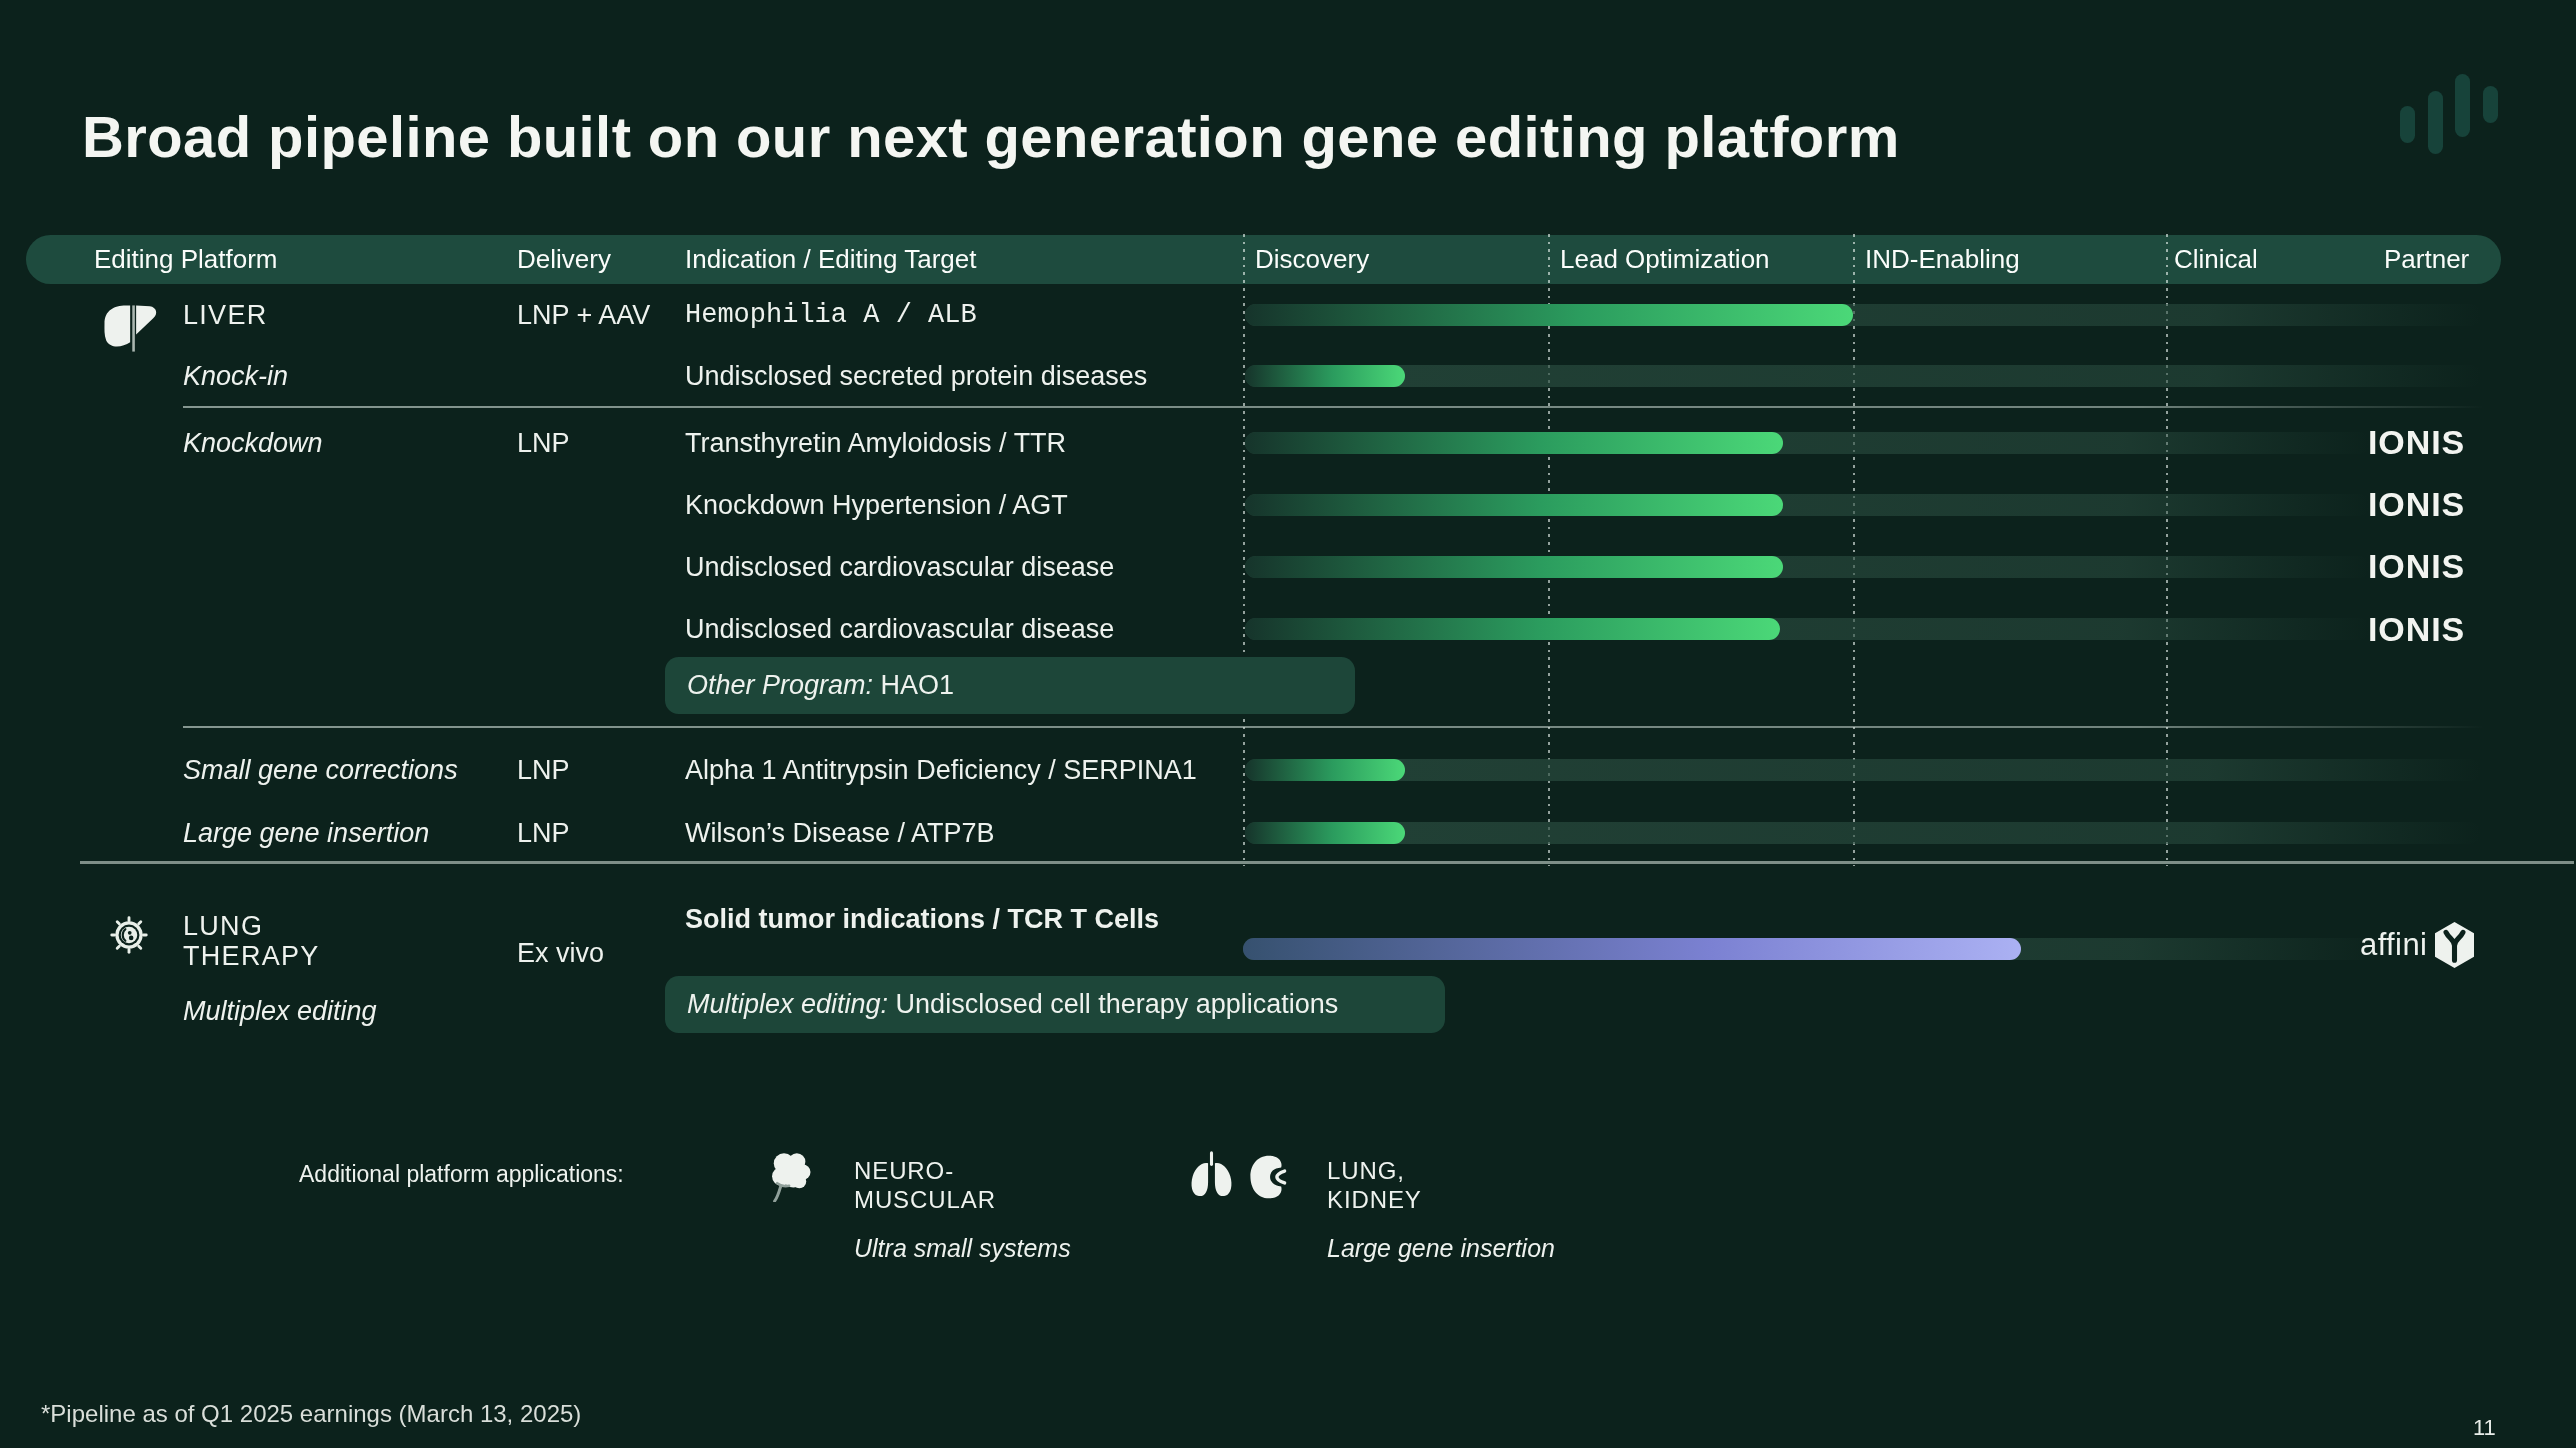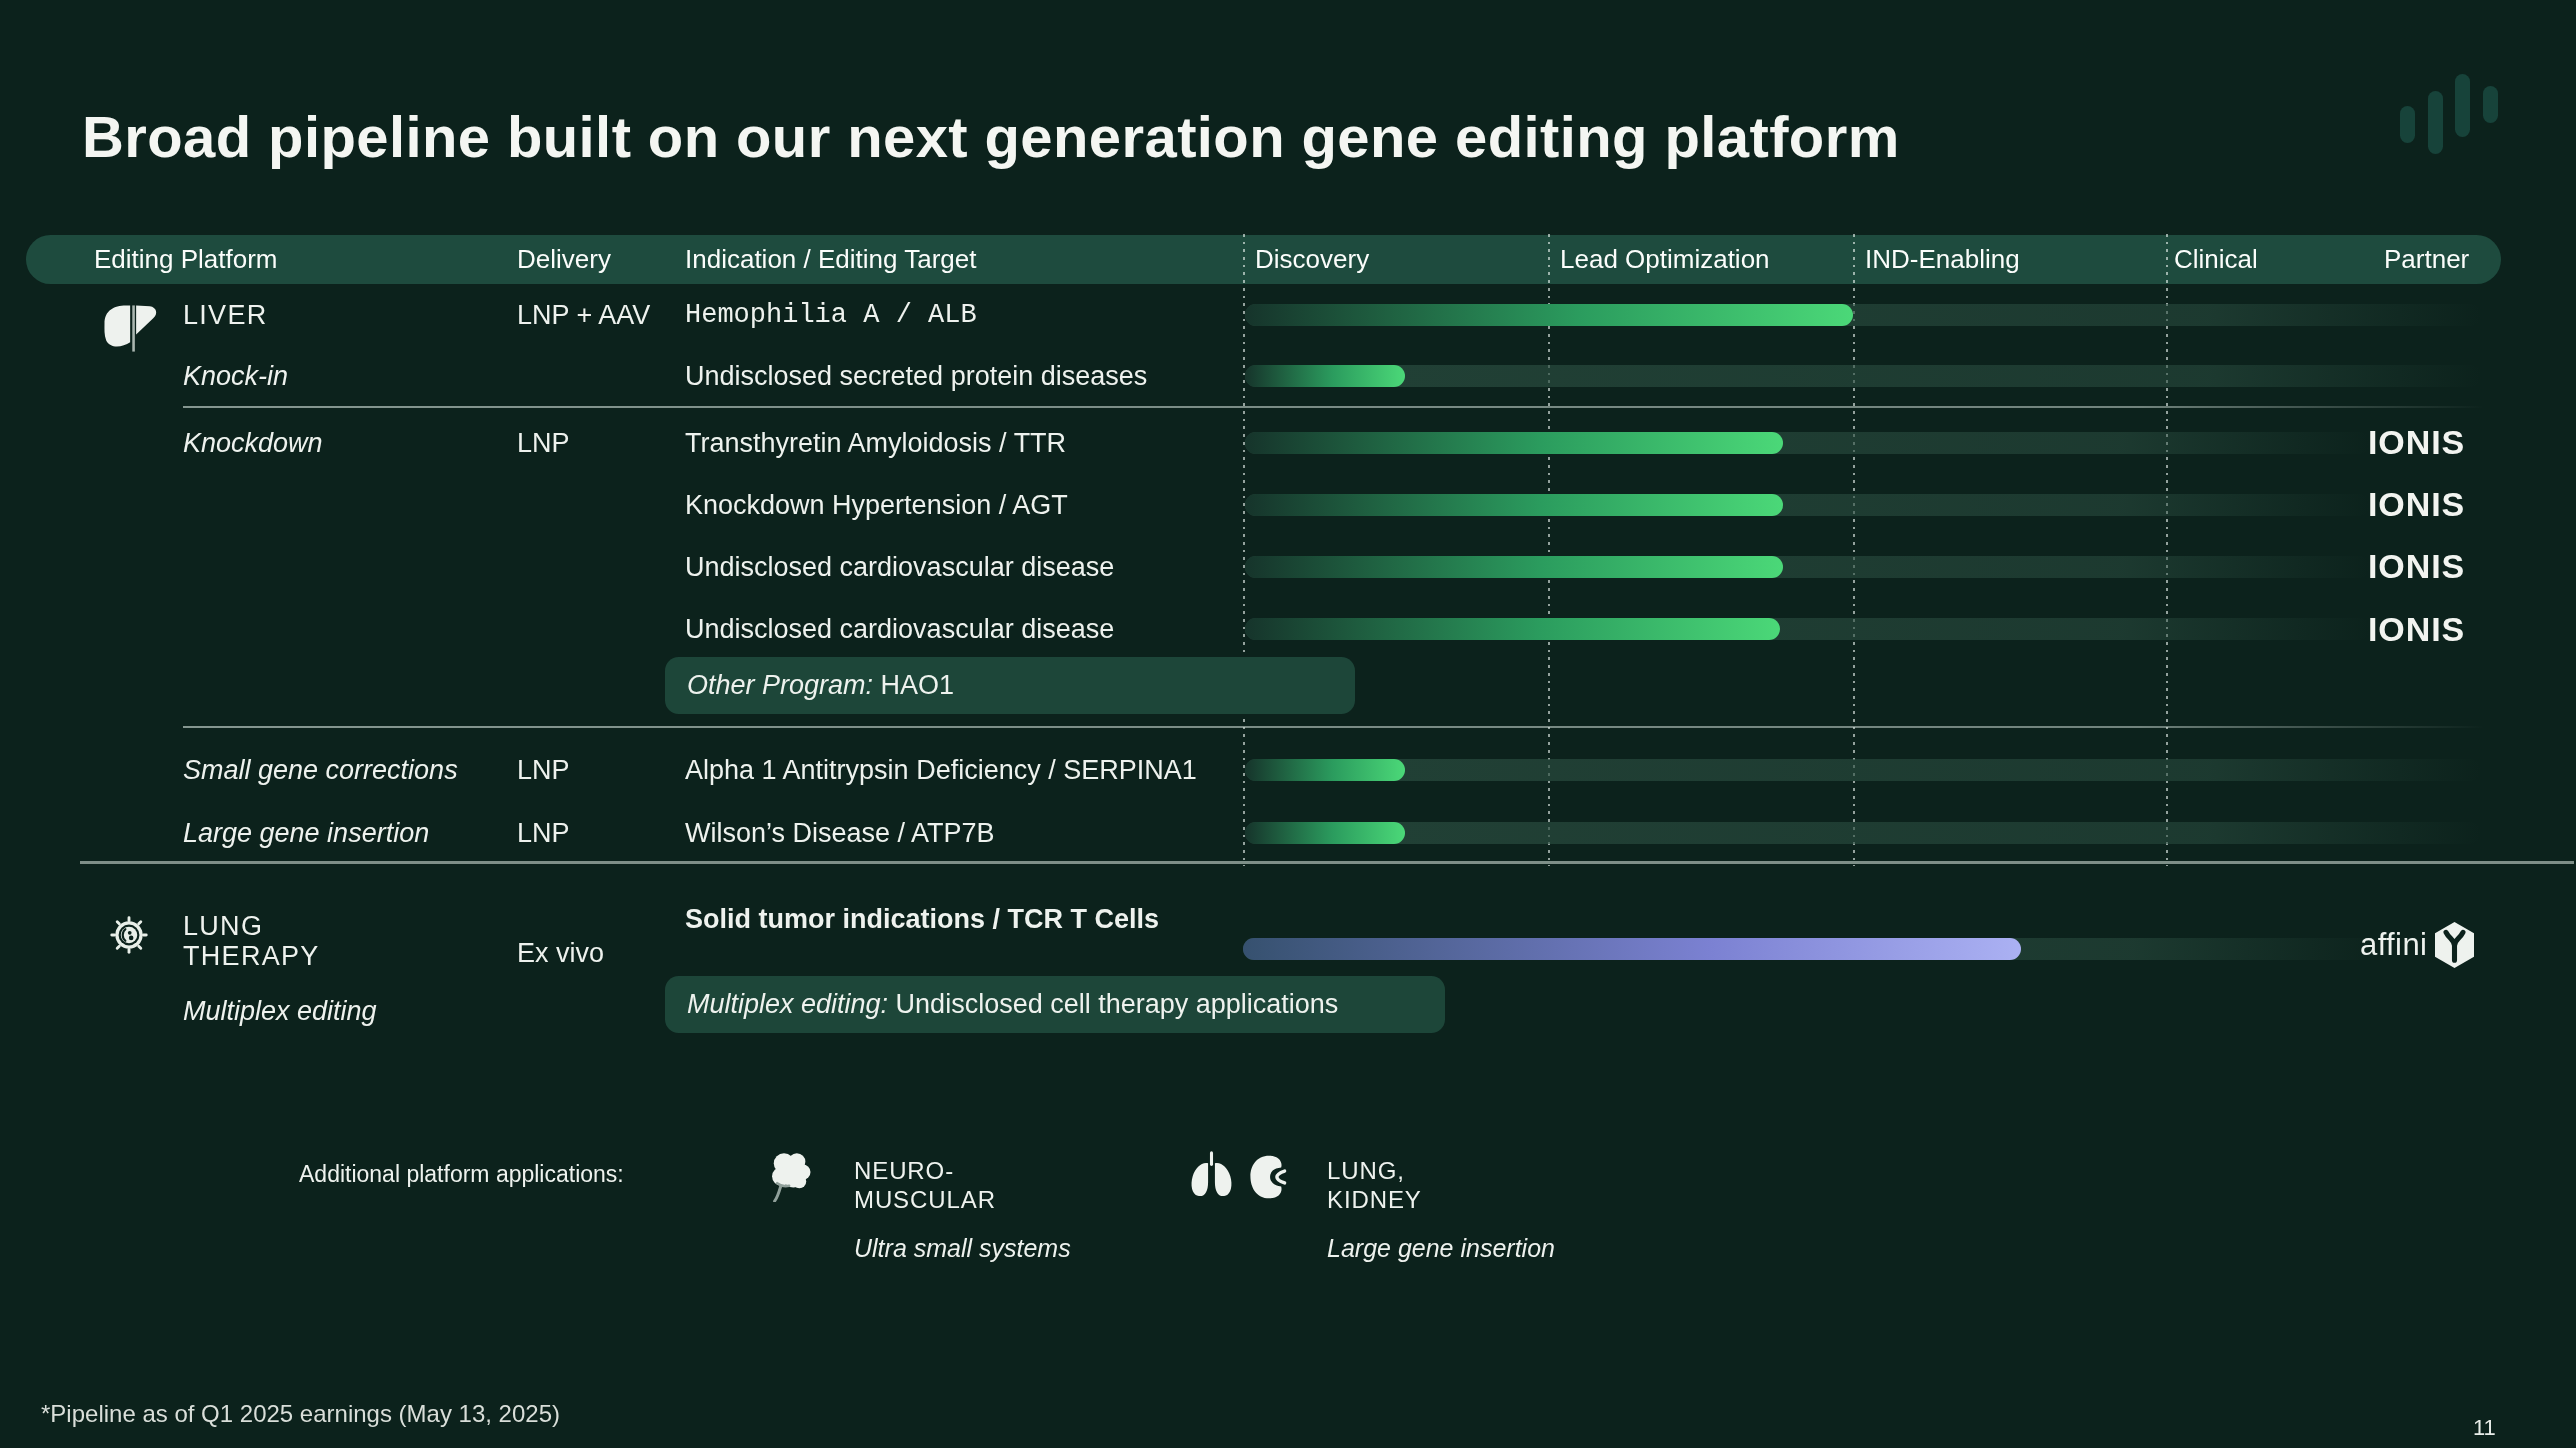--- a/index.html
+++ b/index.html
@@ -209,17 +209,17 @@
   <div class="abs" style="left:1247px;top:1152px;">
     <svg width="41" height="50" viewBox="0 0 48 58">
       <path d="M26 4 C11 4 4 16 4 28 C4 41 11 54 26 54 C37 54 42 47 40 40 C31 39 27 34 27 29 C27 23 31 19 40 18 C42 11 37 4 26 4 Z" fill="#eef2ee"></path>
       <path d="M44 22 C38 24 35 26 35 29 C35 32 38 34 44 36" stroke="#eef2ee" stroke-width="4" fill="none" stroke-linecap="round"></path>
     </svg>
   </div>
   <div class="txt caps appt" style="left:1327px;top:1156px;">LUNG,</div>
   <div class="txt caps appt" style="left:1327px;top:1185px;">KIDNEY</div>
   <div class="txt it note" style="left:1327px;top:1230px;">Large gene insertion</div>
 
-  <div class="foot">*Pipeline as of Q1 2025 earnings (May 13, 2025)</div>
+  <div class="foot">*Pipeline as of Q1 2025 earnings (March 13, 2025)</div>
   <div class="pageno">11</div>
 
 </div>
 
 
 </body></html>

